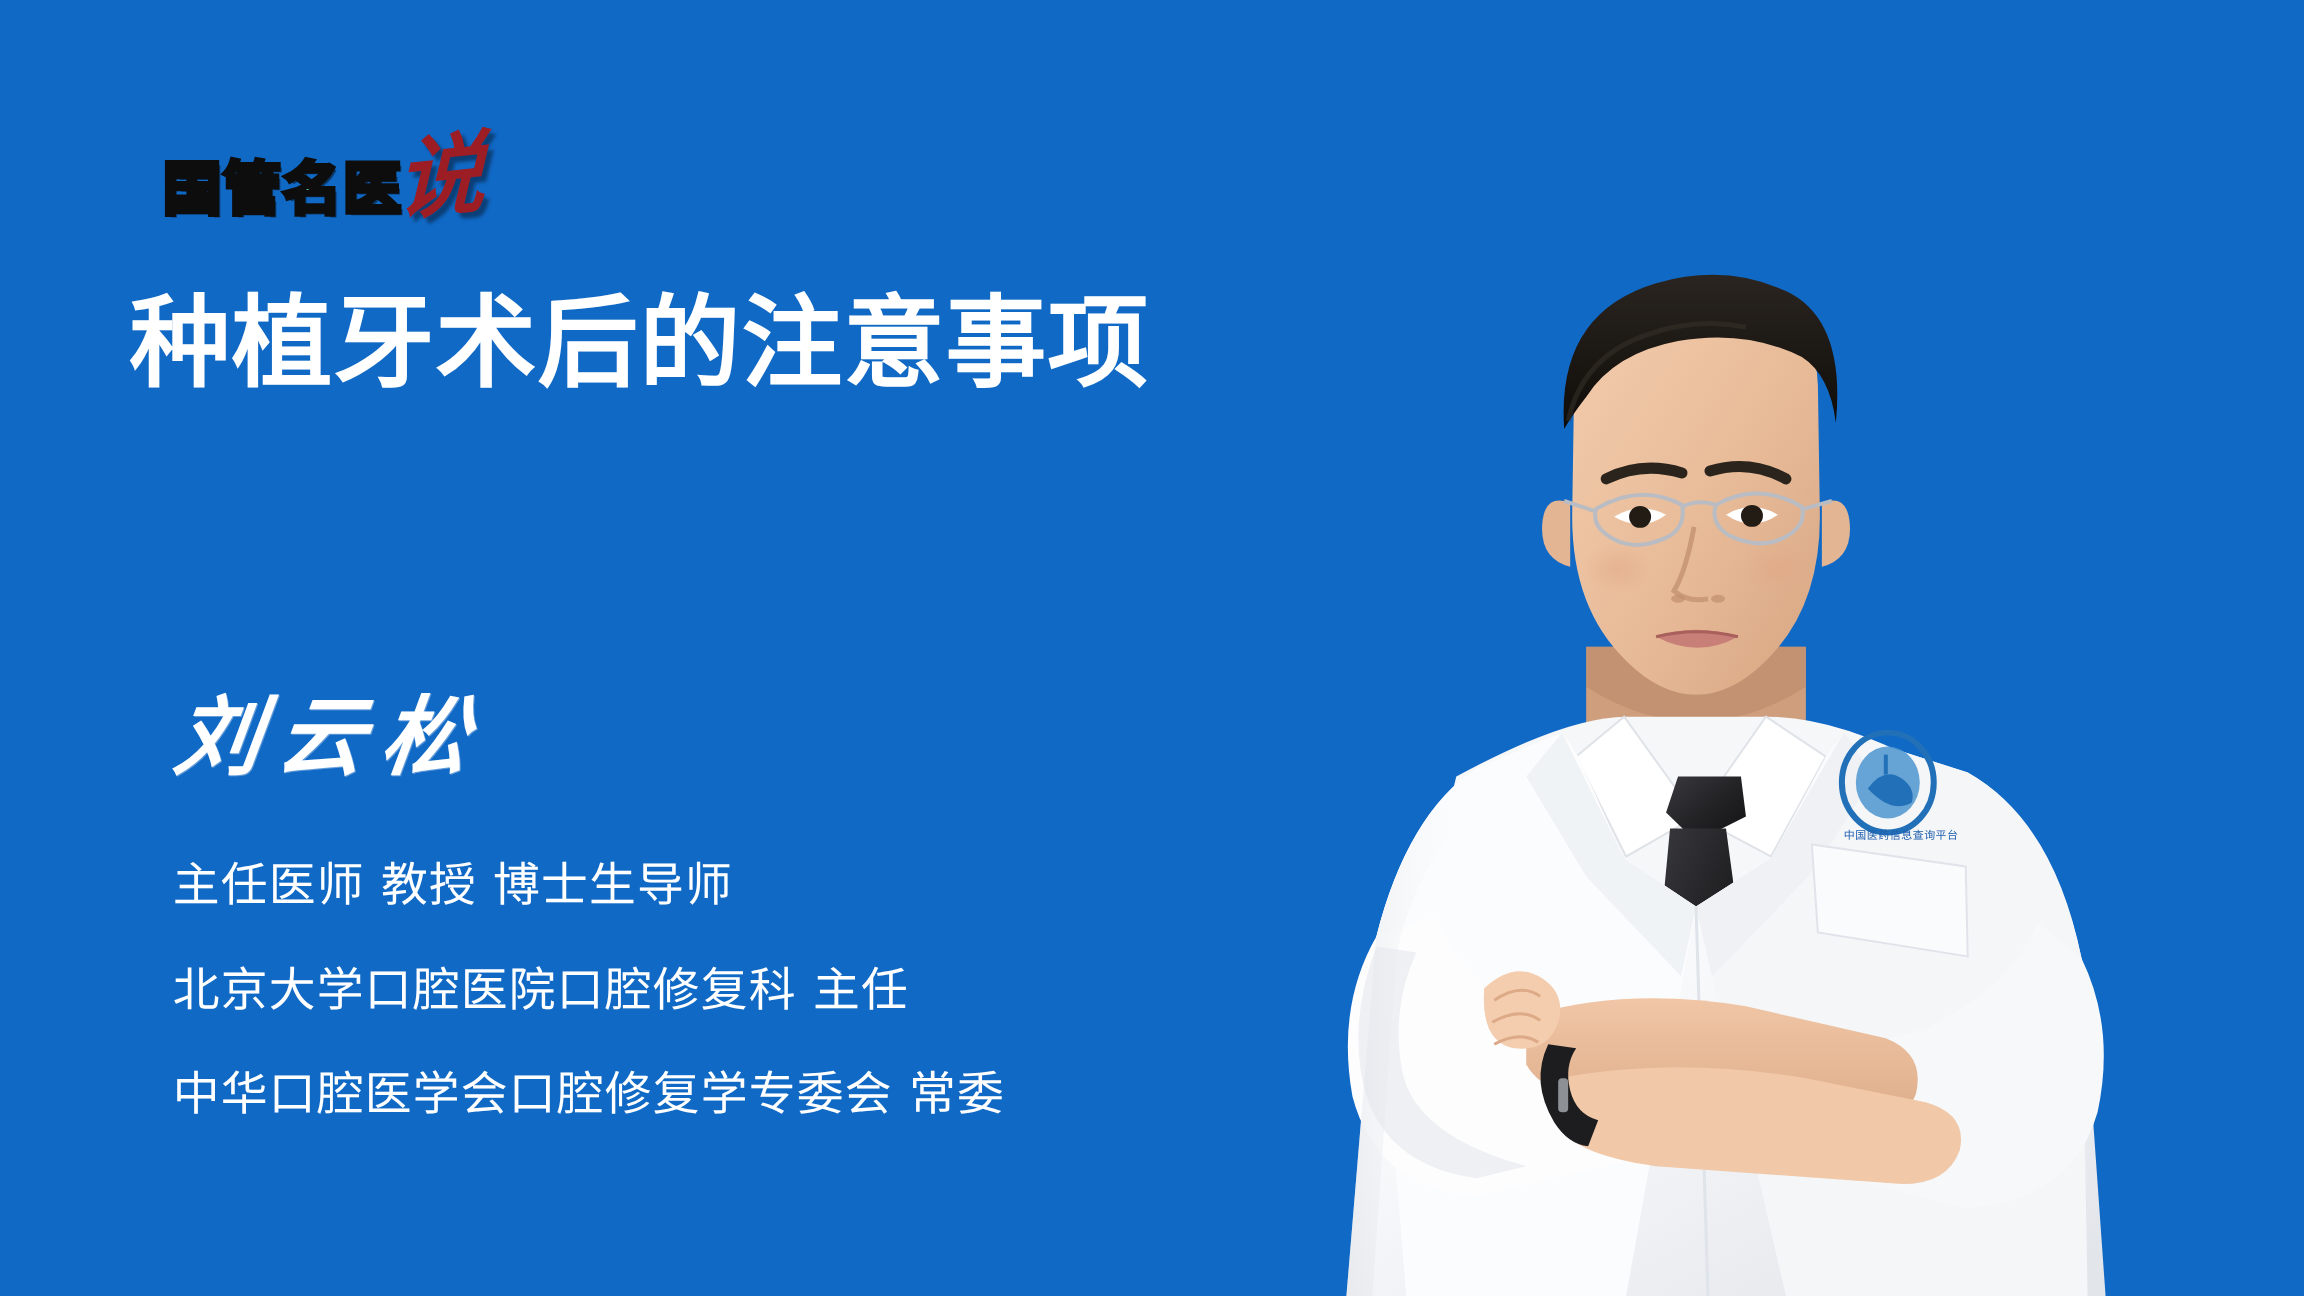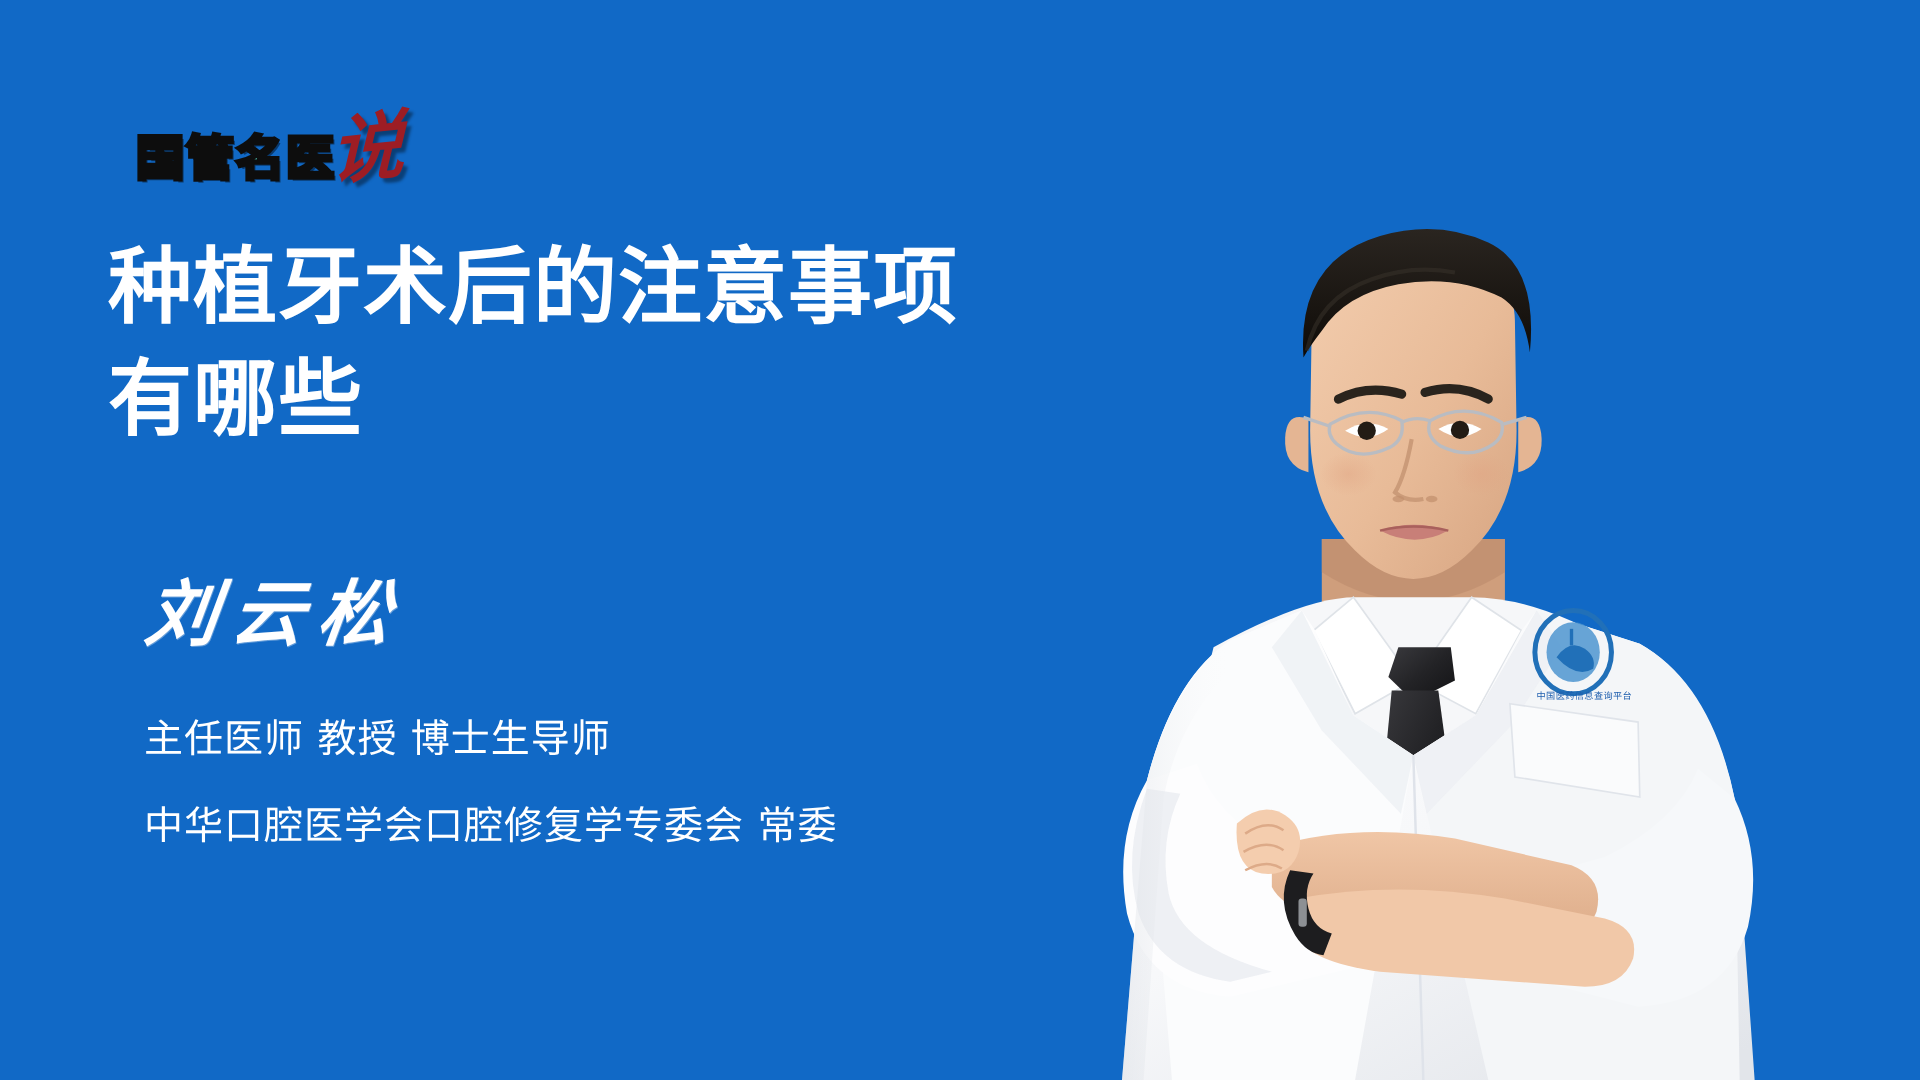--- a/index.html
+++ b/index.html
@@ -236,23 +236,23 @@
     </svg>
   </div>
 
   <div class="logo-wrap">
     <span class="logo-main">国管名医</span>
     <span class="logo-shuo">说</span>
   </div>
 
   <div class="title-block">
     <div class="title-line">种植牙术后的注意事项</div>
-    <div class="title-line">有哪些</div>
   </div>
 
   <div class="doctor-name">刘云松</div>
 
   <div class="credentials">
     <div class="credential-line">主任医师  教授  博士生导师</div>
+    <div class="credential-line">北京大学口腔医院口腔修复科  主任</div>
     <div class="credential-line">中华口腔医学会口腔修复学专委会  常委</div>
   </div>
 
 </div>
 
 </body></html>

